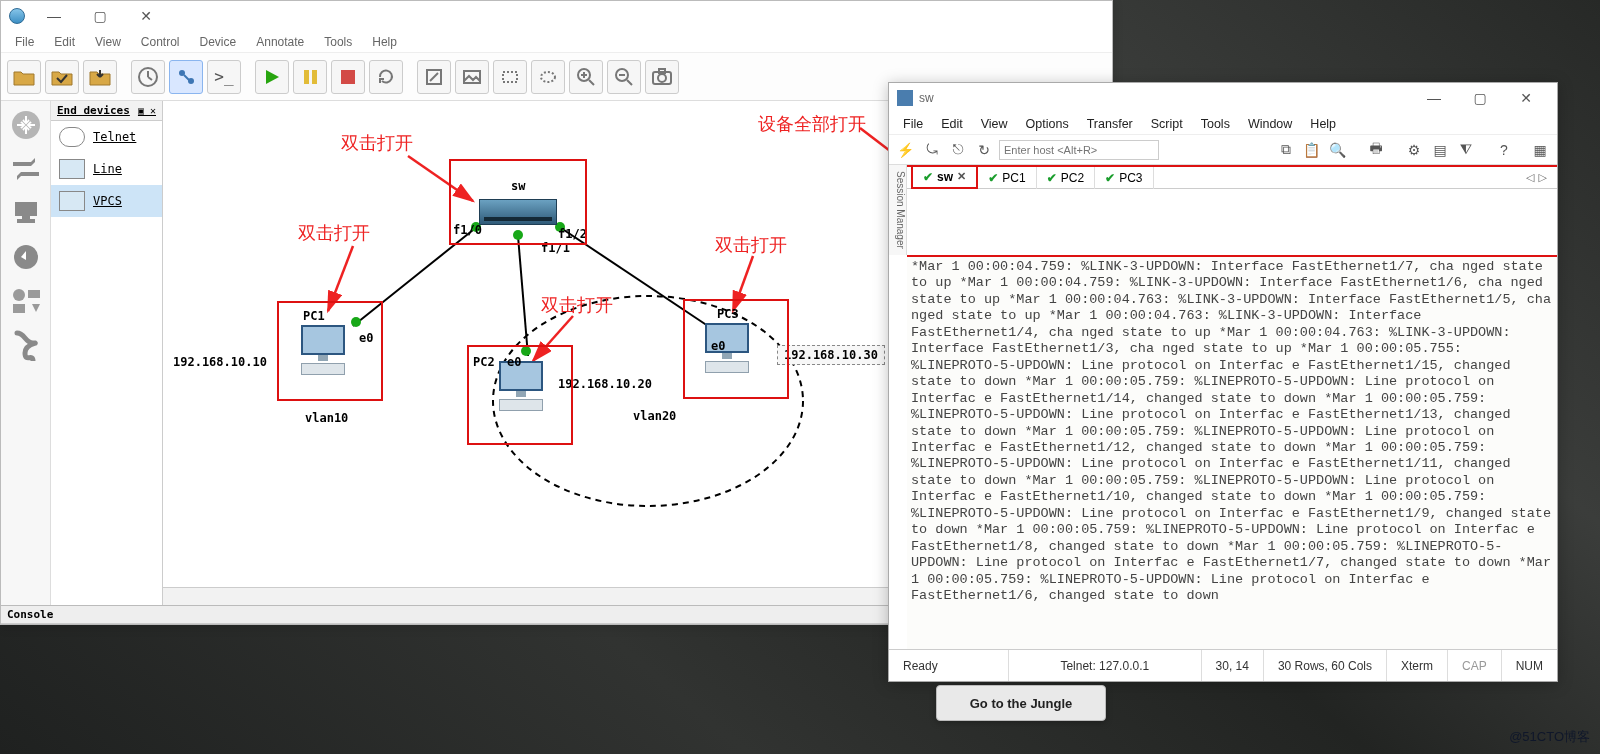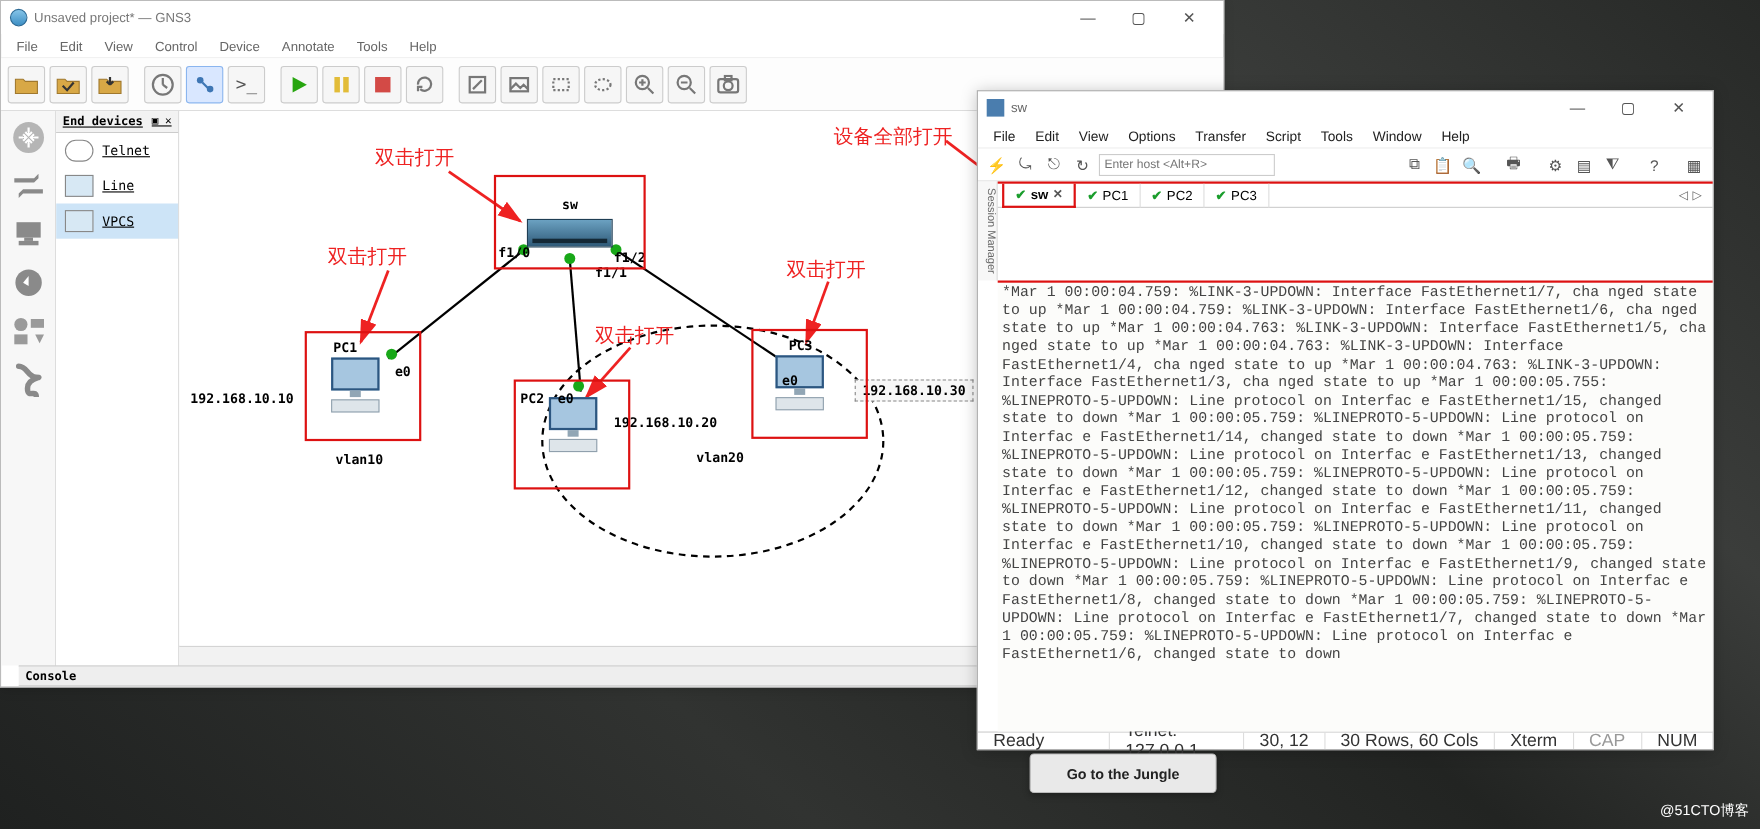--- a/index.html
+++ b/index.html
@@ -19,21 +19,21 @@
     position: absolute; inset: 0;
     background: #2a2c2b;
     background-image:
       radial-gradient(circle at 20% 30%, #3a3c3b 2%, transparent 6%),
       radial-gradient(circle at 60% 70%, #383a39 3%, transparent 8%),
       radial-gradient(circle at 80% 20%, #323432 2%, transparent 5%),
       linear-gradient(40deg, #1f2120 0%, #313331 30%, #222422 55%, #3b3d3b 75%, #272927 100%);
   }
   .watermark {
     position: absolute; right: 10px; bottom: 8px;
-    color: #ffffff; font-size: 13px; font-weight: 500;
+    color: #0f172a; font-size: 13px; font-weight: 500;
   }
 
   
   .gns3-window {
     position: absolute;
     left: 0; top: 0;
     width: 1113px; height: 625px;
     background: #fff;
     border: 1px solid #bbb;
     display: flex;
@@ -221,21 +221,20 @@
 
   .canvas-scroll-h {
     height: 18px; background: #f2f2f2;
     border-top: 1px solid #ccc;
   }
 
   .console-panel {
     border-top: 1px solid #bbb;
     background: #fca5a5;
     font-family: Consolas, monospace;
-    margin-left: 16px;
   }
   .console-header {
     background: #eee;
     font-size: 11px; padding: 2px 6px;
     border-bottom: 1px solid #ccc;
     font-weight: bold;
   }
   .console-body {
     padding: 6px;
     font-size: 11.5px;
@@ -340,24 +339,24 @@
     position: relative;
   }
   .crt-body::before {
     content:"";
     position:absolute;
     left:-18px; top:-26px; bottom:-2px;
     width: 16px;
     background:#f7f7f7;
   }
   .crt-status {
-    height: 16px;
+    height: 32px;
     border-top: 1px solid #ccc;
     display: flex; align-items: center;
-    font-size: 16px;
+    font-size: 12px;
     color: #333;
   }
   .crt-status > div { padding: 0 14px; border-right: 1px solid #ddd; height:100%; display:flex; align-items:center;}
   .crt-status > div:first-child { flex: 0 0 120px; }
   .crt-status > div:nth-child(2) { flex: 1; justify-content:center;}
   .crt-status > div:last-child { border-right:none; }
 
   
   .jungle-btn {
     position: absolute;
@@ -379,21 +378,20 @@
 </style>
 </head>
 <body>
 
 <div class="desktop-bg"></div>
 
 <div class="gns3-window">
 
   <div class="titlebar">
     <div class="app-icon"></div>
-    <div class="title-text">Unsaved project* — GNS3</div>
     <div class="win-controls">
       <div class="win-btn">—</div>
       <div class="win-btn">▢</div>
       <div class="win-btn">✕</div>
     </div>
   </div>
 
   <div class="menubar">
     <span class="menu-item">File</span>
     <span class="menu-item">Edit</span>
@@ -773,21 +771,21 @@
 *Mar  1 00:00:05.759: %LINEPROTO-5-UPDOWN: Line protocol on Interfac
 e FastEthernet1/8, changed state to down
 *Mar  1 00:00:05.759: %LINEPROTO-5-UPDOWN: Line protocol on Interfac
 e FastEthernet1/7, changed state to down
 *Mar  1 00:00:05.759: %LINEPROTO-5-UPDOWN: Line protocol on Interfac
 e FastEthernet1/6, changed state to down</div>
 
   <div class="crt-status">
     <div>Ready</div>
     <div>Telnet: 127.0.0.1</div>
-    <div>30, 12</div>
+    <div>30, 14</div>
     <div>30 Rows, 60 Cols</div>
     <div>Xterm</div>
     <div style="color:#999;">CAP</div>
     <div>NUM</div>
   </div>
 
 </div>
 
 <div class="jungle-btn">Go to the Jungle</div>
 

